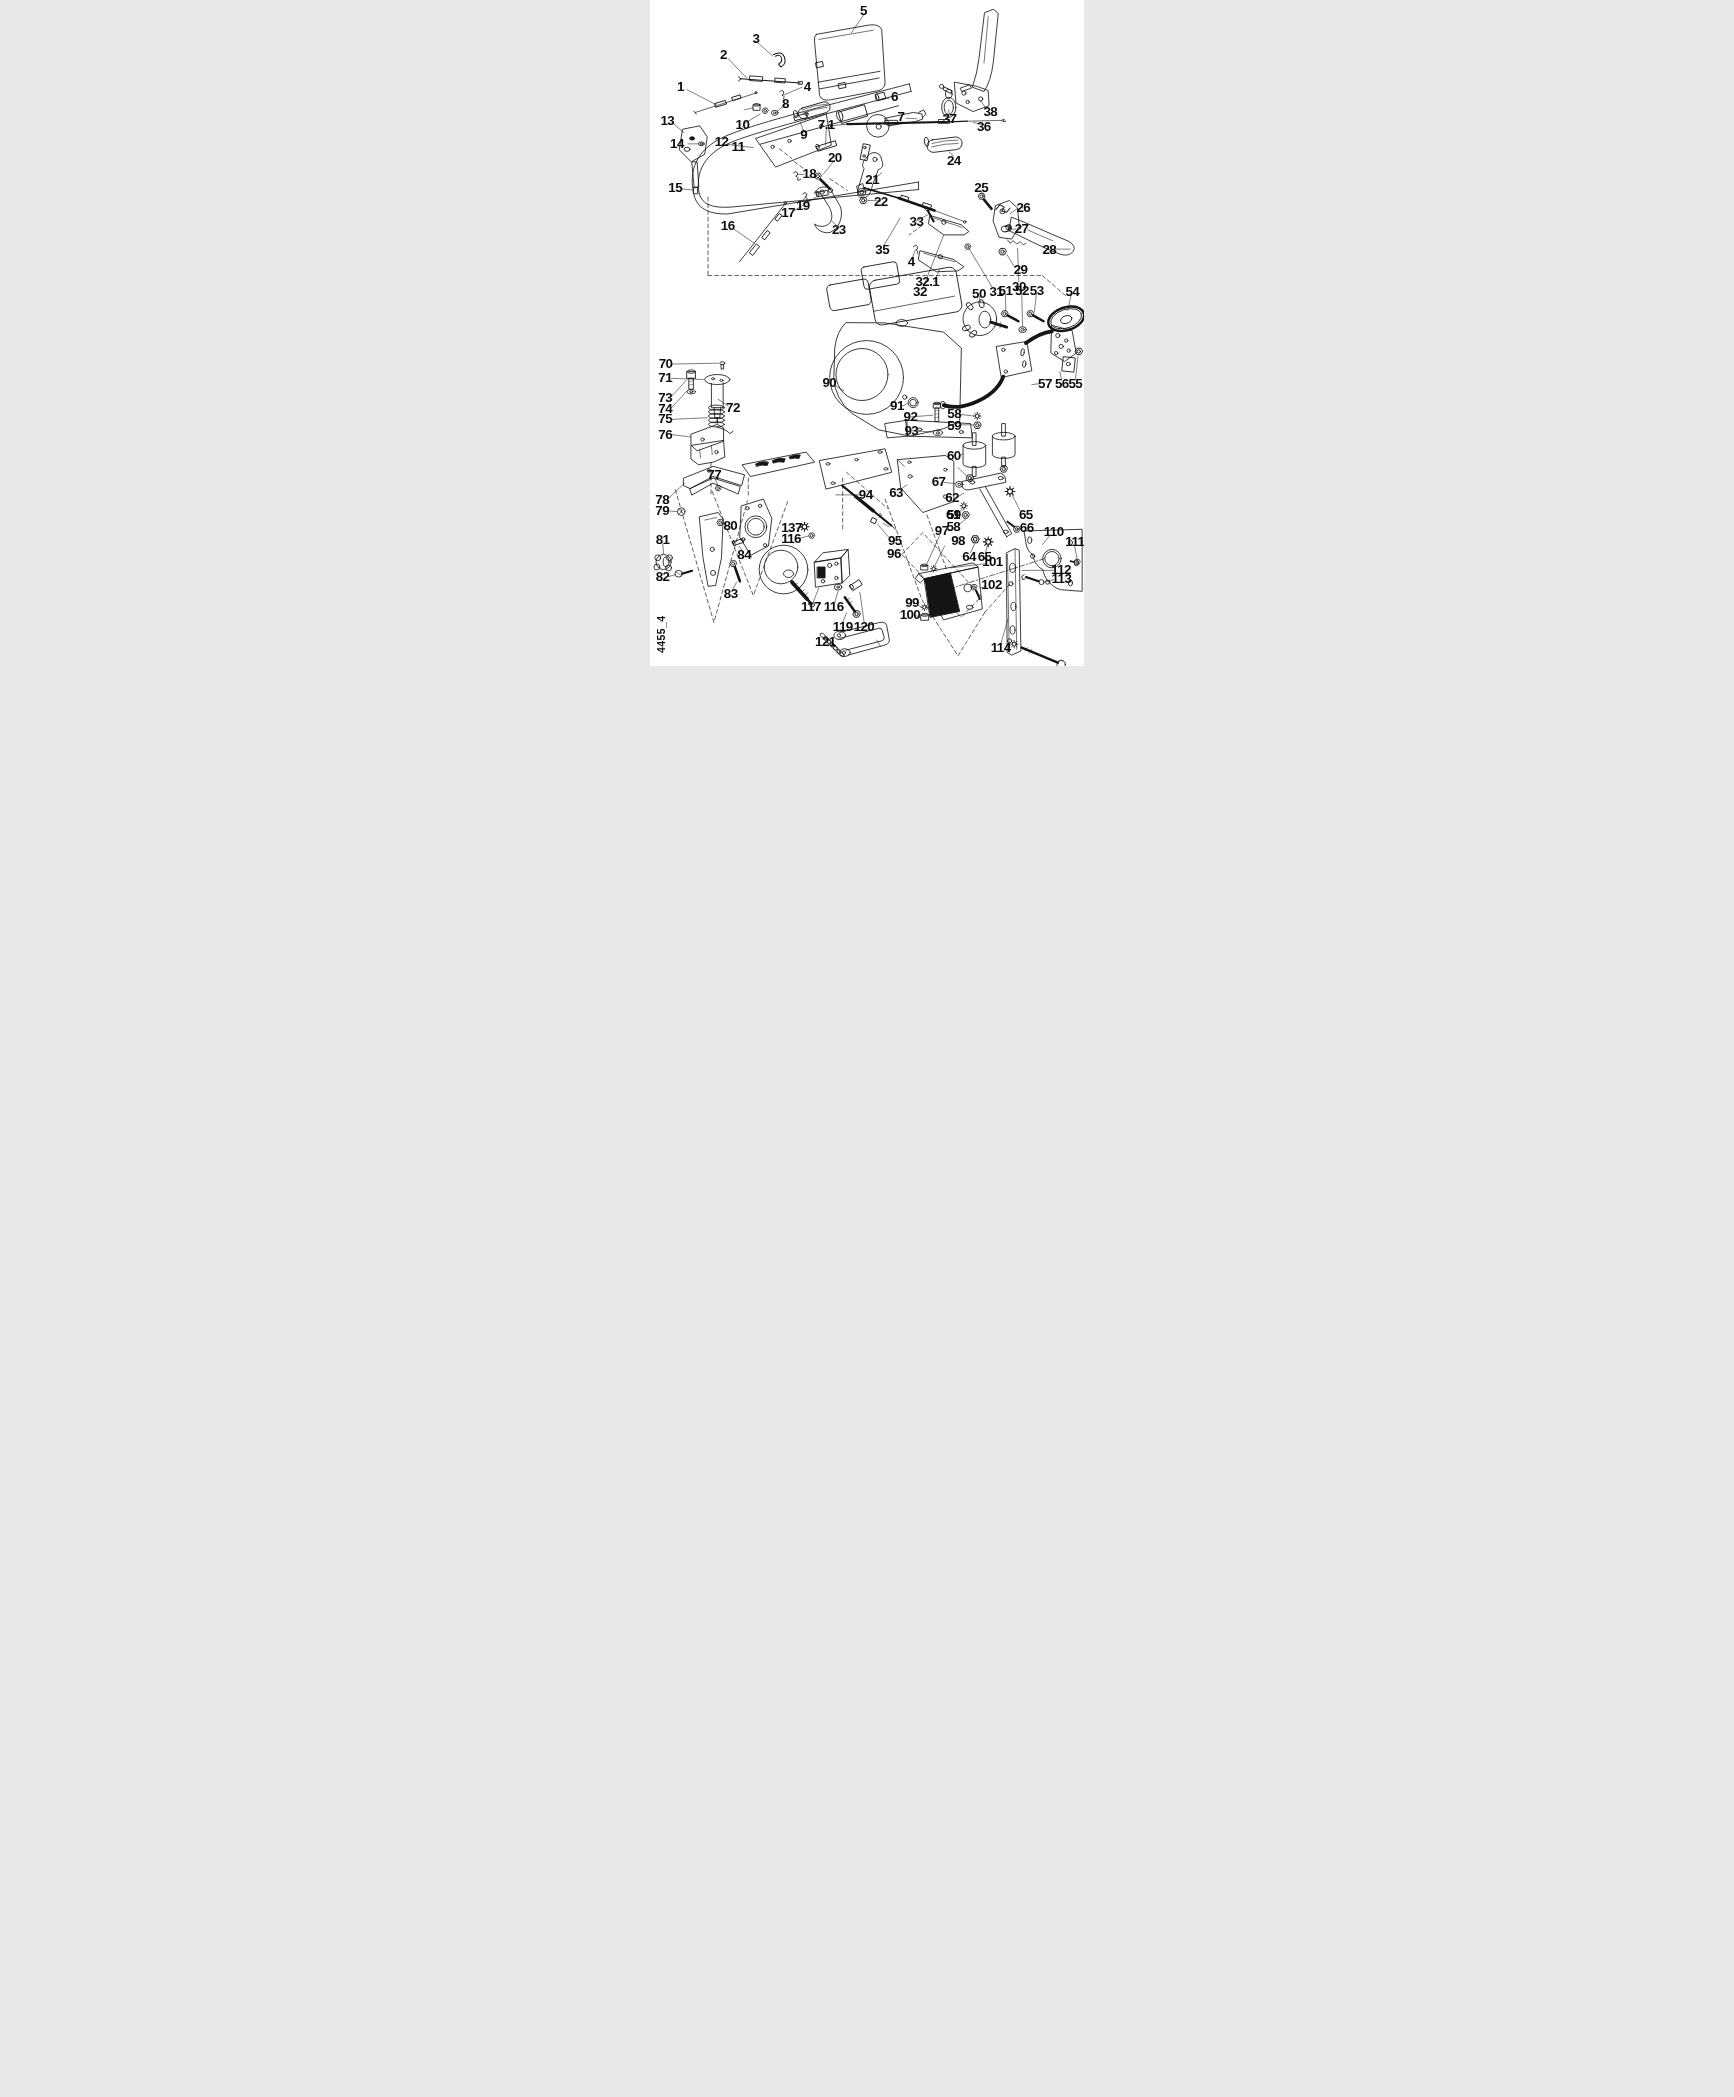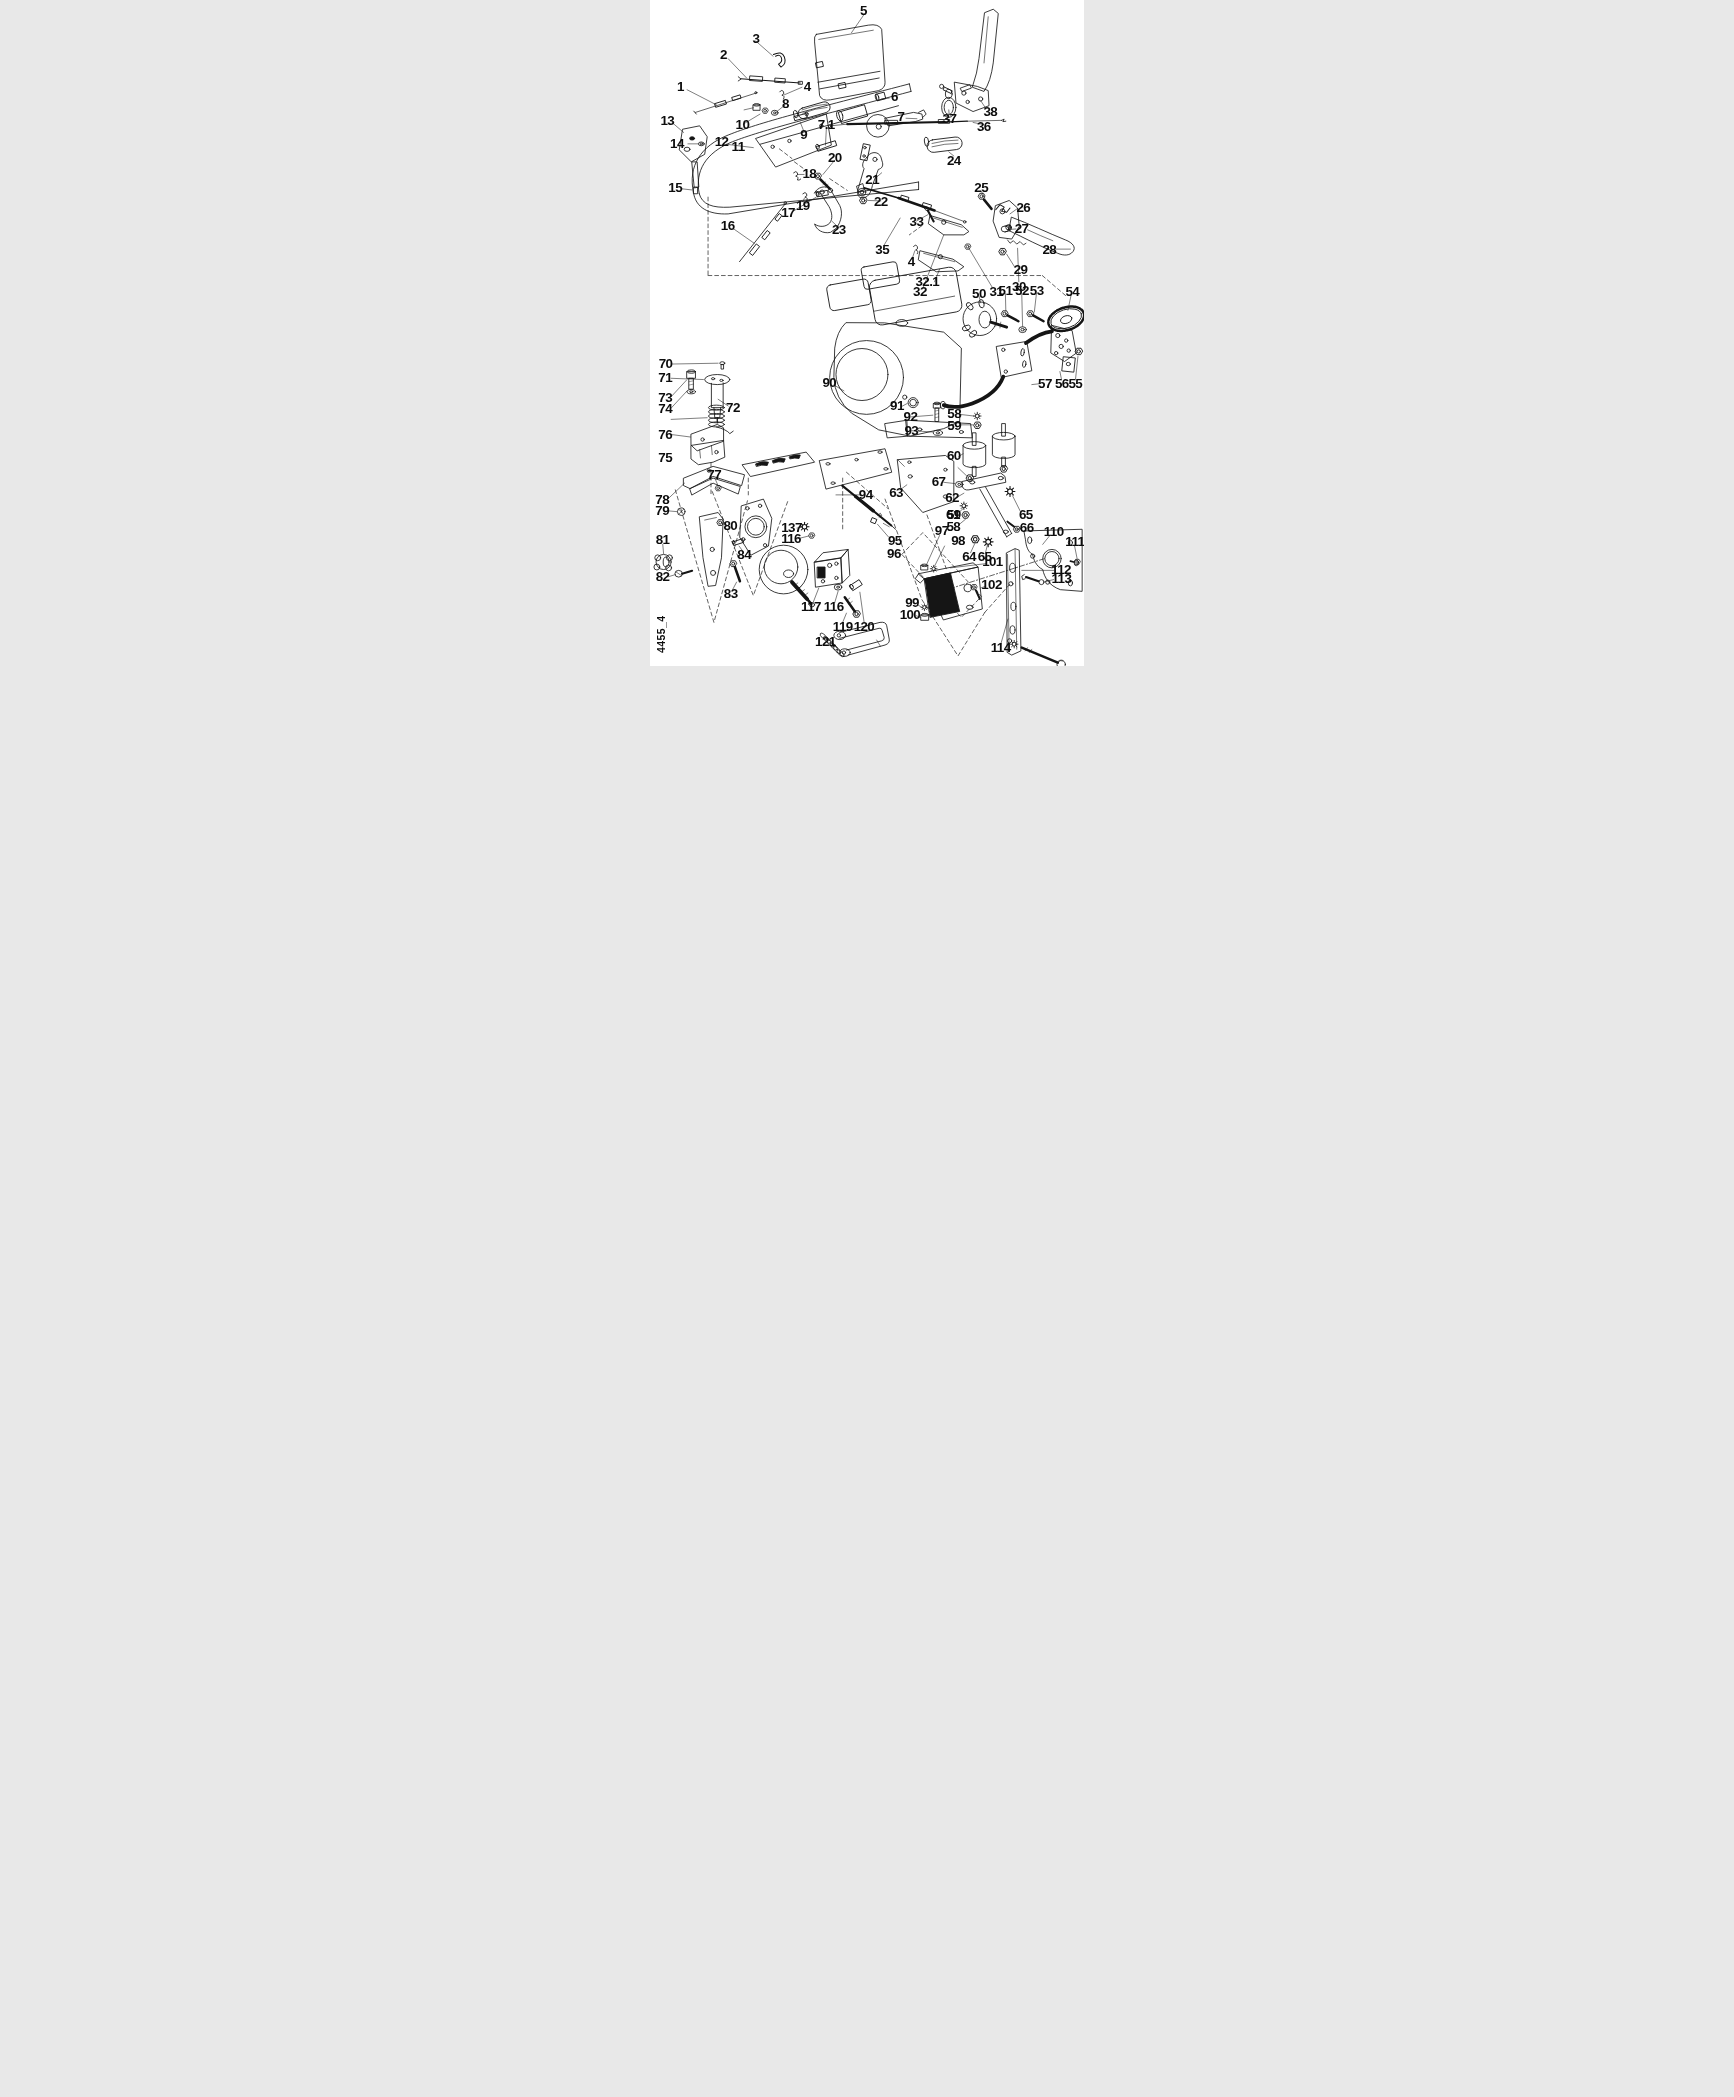--- a/index.html
+++ b/index.html
@@ -827,21 +827,21 @@
       <div class="part-label" style="left: 89.1%; top: 43.7%;">53</div>
       <div class="part-label" style="left: 97.3%; top: 43.8%;">54</div>
       <div class="part-label" style="left: 91%; top: 57.6%;">57</div>
       <div class="part-label" style="left: 94.9%; top: 57.6%;">56</div>
       <div class="part-label" style="left: 98%; top: 57.6%;">55</div>
       <div class="part-label" style="left: 3.6%; top: 54.7%;">70</div>
       <div class="part-label" style="left: 3.5%; top: 56.8%;">71</div>
       <div class="part-label" style="left: 3.5%; top: 59.8%;">73</div>
       <div class="part-label" style="left: 3.5%; top: 61.4%;">74</div>
       <div class="part-label" style="left: 19.1%; top: 61.2%;">72</div>
-      <div class="part-label" style="left: 3.5%; top: 62.9%; margin-top: 39px;">75</div>
+      <div class="part-label" style="left: 3.5%; top: 62.9%;">75</div>
       <div class="part-label" style="left: 3.5%; top: 65.3%;">76</div>
       <div class="part-label" style="left: 14.8%; top: 71.3%;">77</div>
       <div class="part-label" style="left: 41.3%; top: 57.5%;">90</div>
       <div class="part-label" style="left: 56.9%; top: 61%;">91</div>
       <div class="part-label" style="left: 60%; top: 62.6%;">92</div>
       <div class="part-label" style="left: 60.2%; top: 64.7%;">93</div>
       <div class="part-label" style="left: 70.1%; top: 62.1%;">58</div>
       <div class="part-label" style="left: 70.1%; top: 63.9%;">59</div>
       <div class="part-label" style="left: 70%; top: 68.5%;">60</div>
       <div class="part-label" style="left: 69.8%; top: 70.1%; margin-top: 48px;">61</div>

